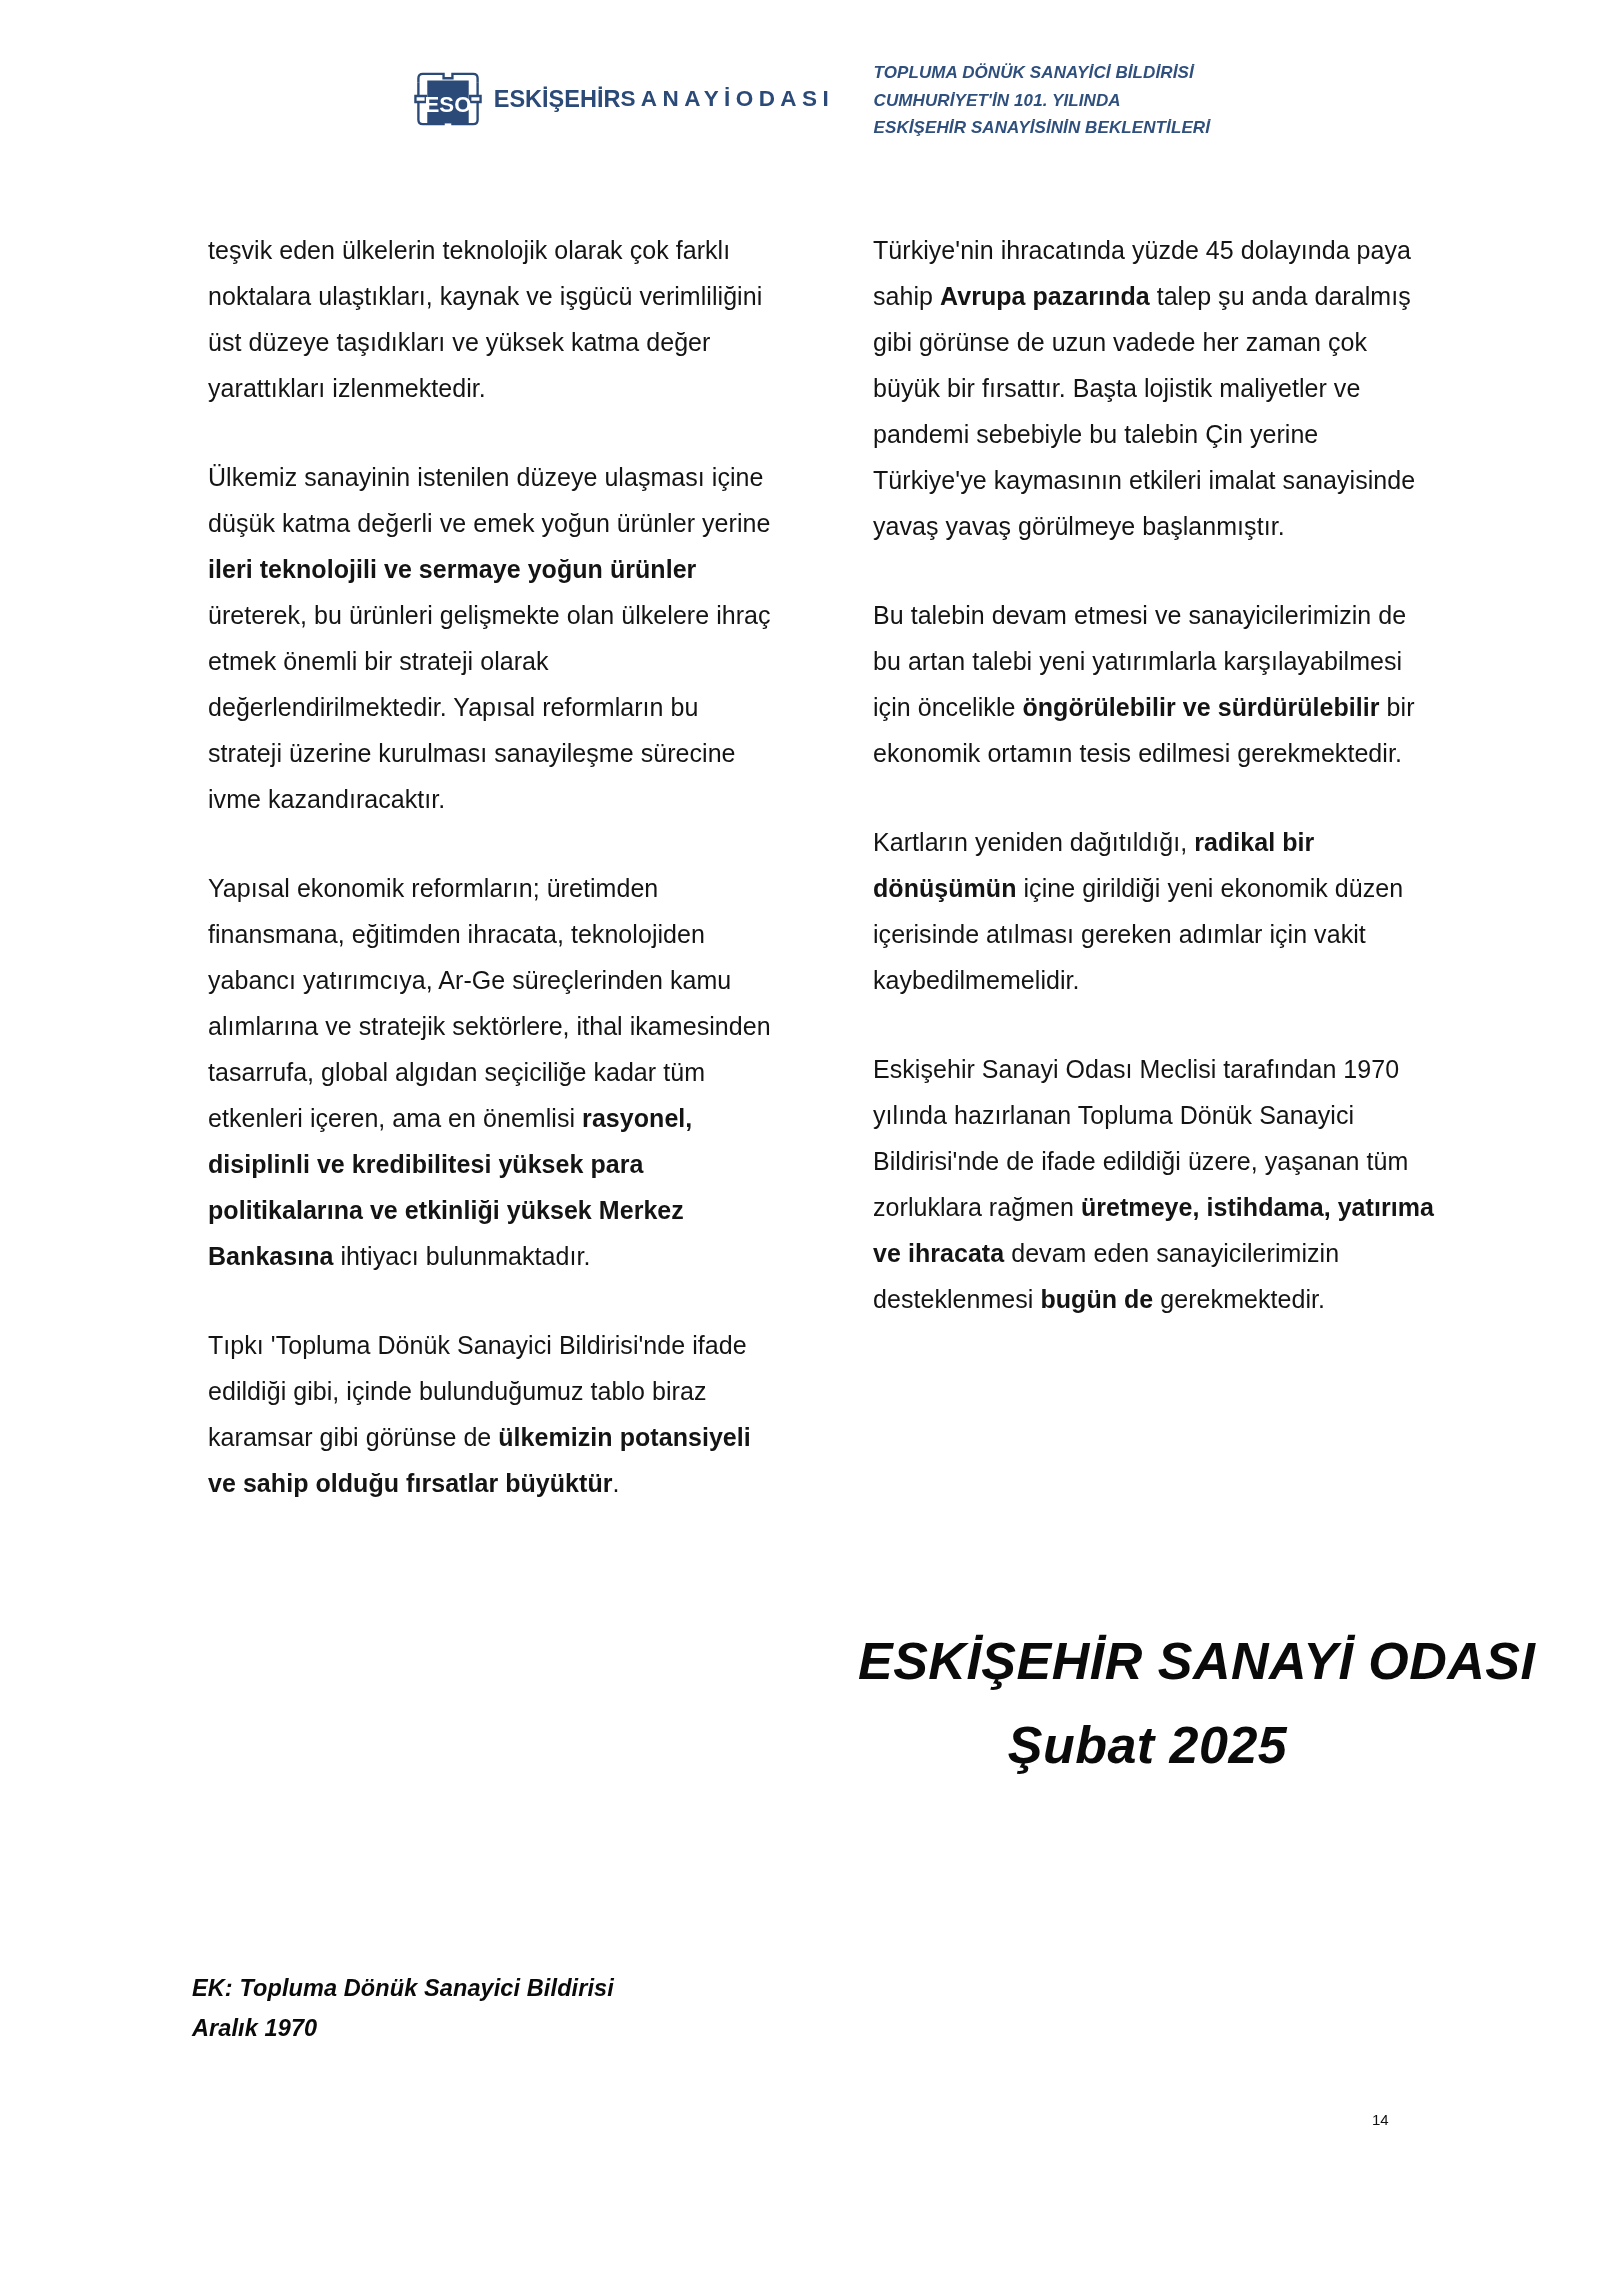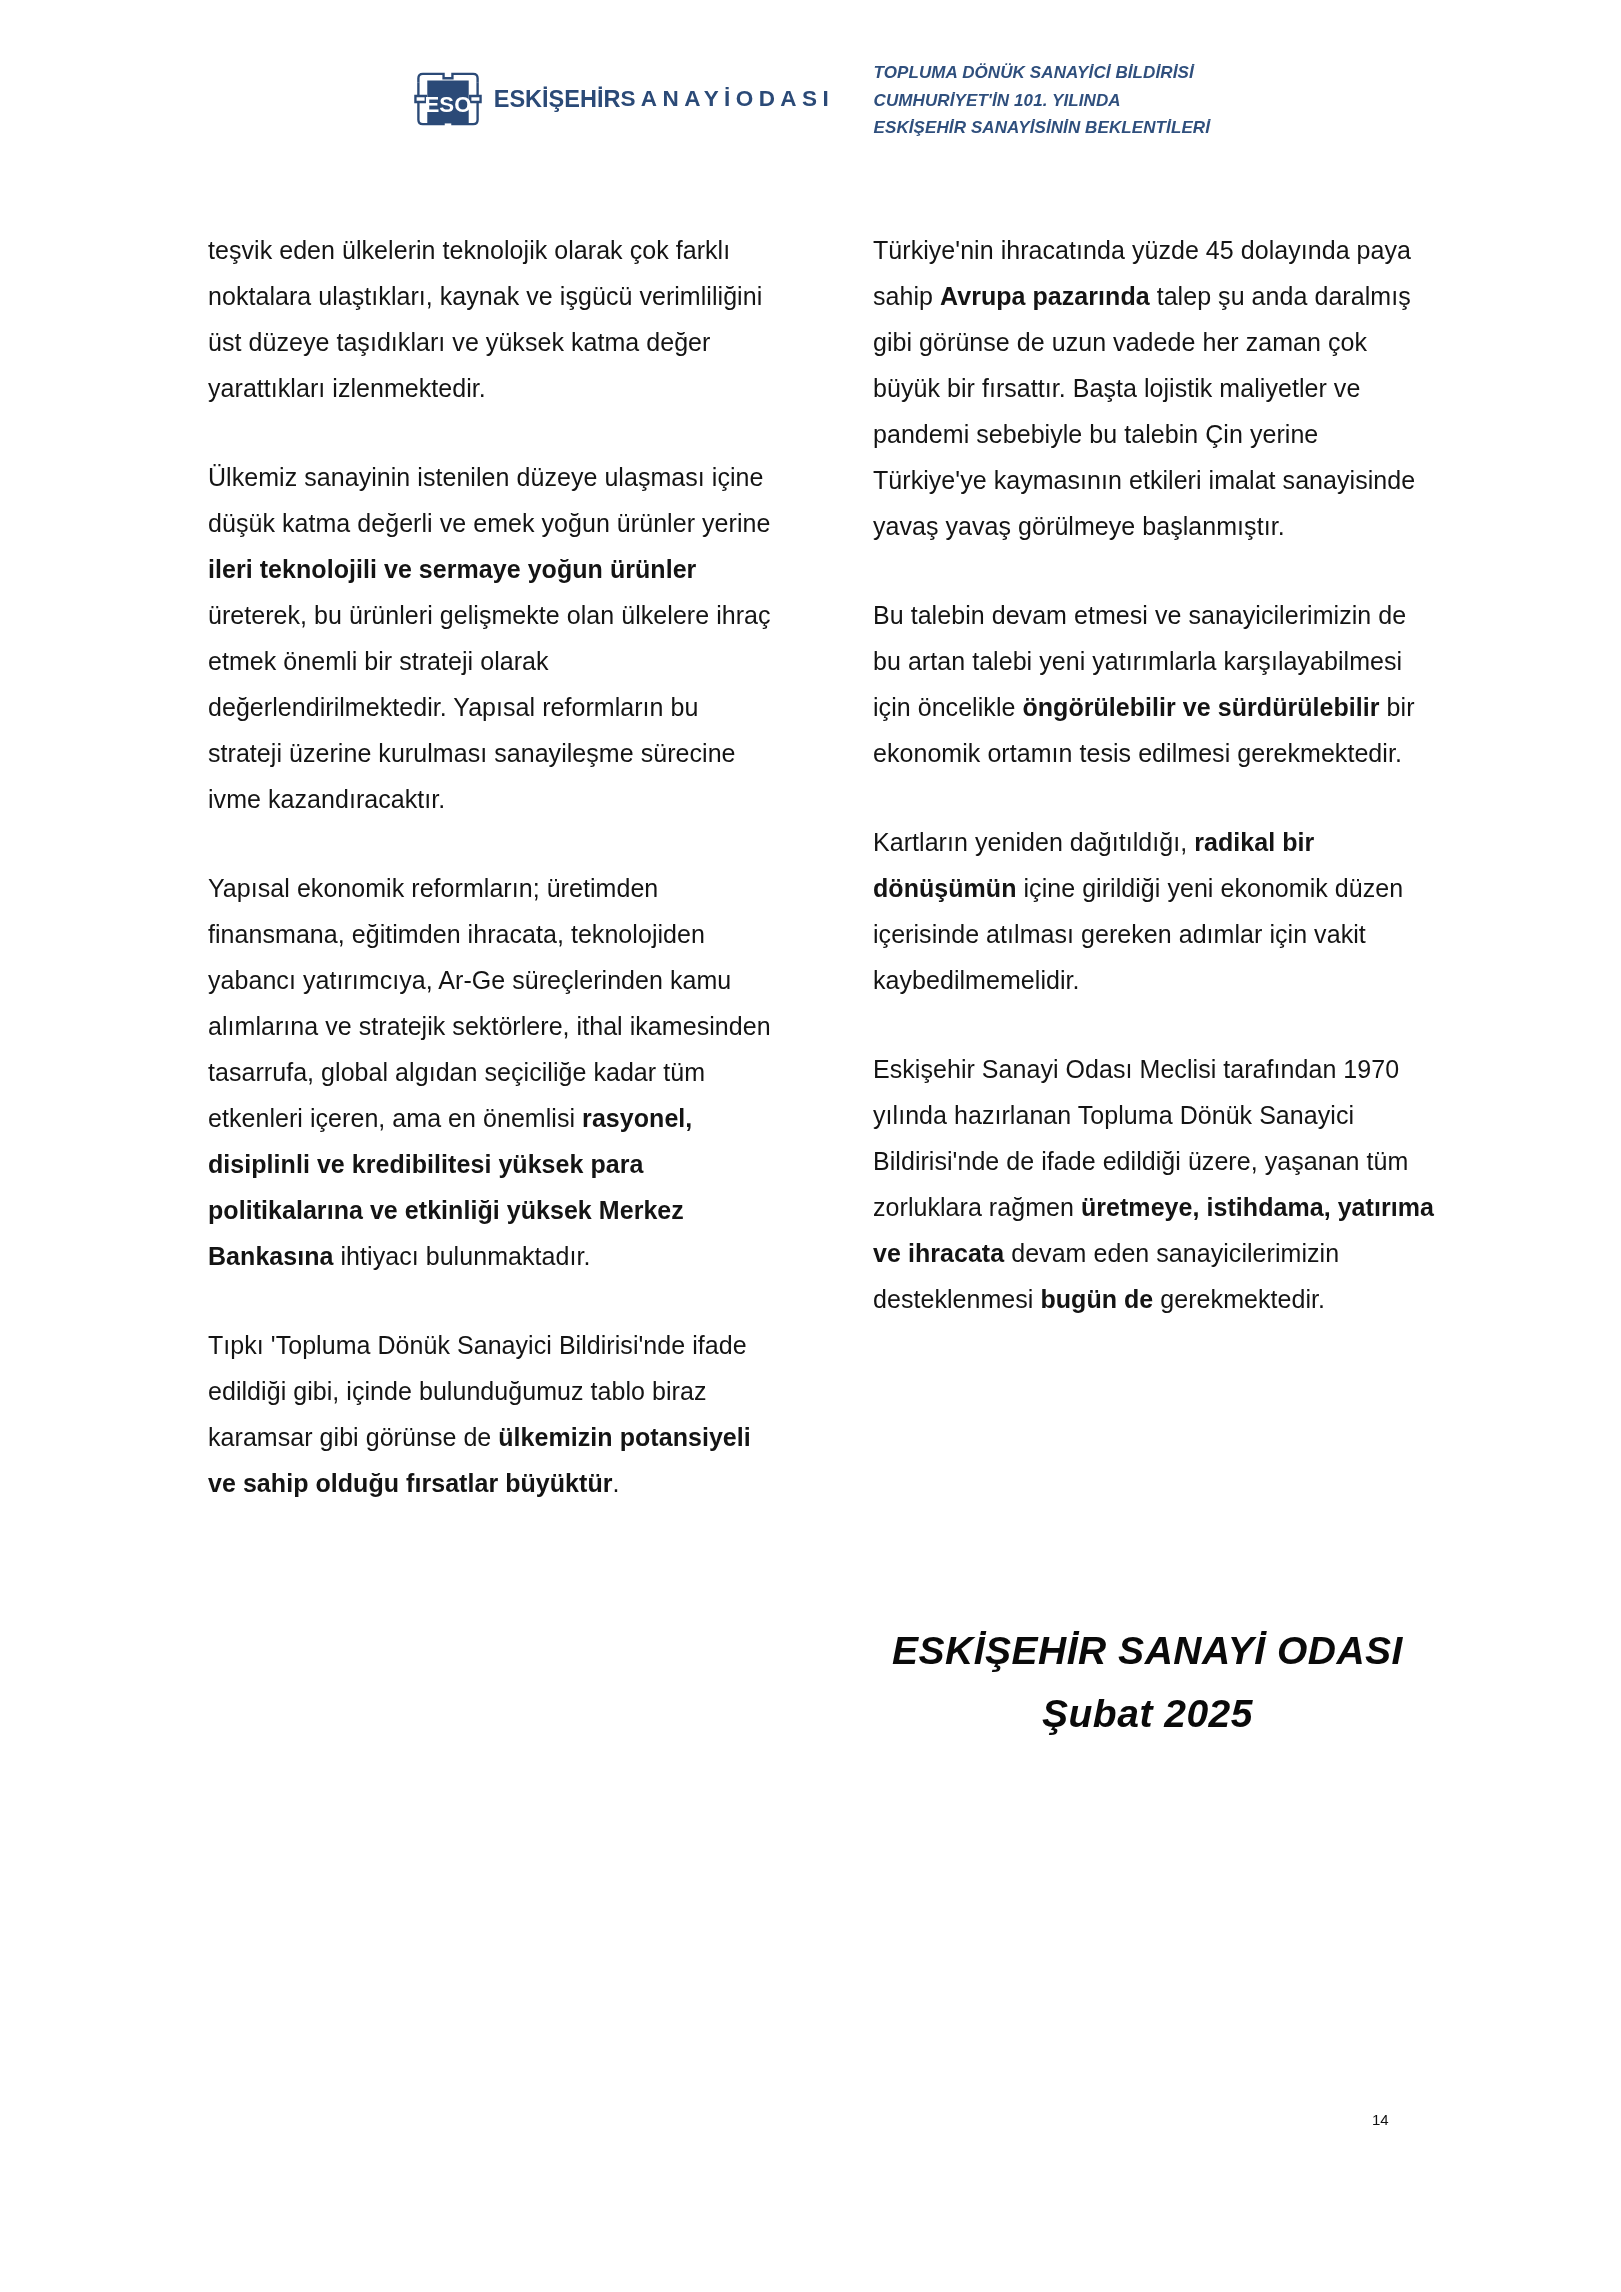--- a/index.html
+++ b/index.html
@@ -112,21 +112,21 @@
   .signature {
     position: absolute;
     top: 1619px;
     left: 858px;
     width: 579px;
     text-align: center;
   }
   .signature .sig-line {
     font-style: italic;
     font-weight: bold;
-    font-size: 39px;
+    font-size: 52px;
     line-height: 1.62;
     color: #0a0a0a;
     letter-spacing: 0.5px;
     white-space: nowrap;
   }
 
   
   .footer-note {
     position: absolute;
     top: 1968px;
@@ -203,17 +203,21 @@
         <p><span>Kartların yeniden dağıtıldığı, </span><b>radikal bir dönüşümün</b><span> içine girildiği yeni ekonomik düzen içerisinde atılması gereken adımlar için vakit kaybedilmemelidir.</span></p>
         <p><span>Eskişehir Sanayi Odası Meclisi tarafından 1970 yılında hazırlanan Topluma Dönük Sanayici Bildirisi'nde de ifade edildiği üzere, yaşanan tüm zorluklara rağmen </span><b>üretmeye, istihdama, yatırıma ve ihracata</b><span> devam eden sanayicilerimizin desteklenmesi </span><b>bugün de</b><span> gerekmektedir.</span></p>
       </div>
   </div>
 
   <div class="signature">
     <div class="sig-line">ESKİŞEHİR SANAYİ ODASI</div>
     <div class="sig-line">Şubat 2025</div>
   </div>
 
+  <div class="footer-note">
+    <div>EK: Topluma Dönük Sanayici Bildirisi</div>
+    <div>Aralık 1970</div>
+  </div>
 
   <div class="page-number">14</div>
 
 </div>
 
 
 </body></html>

